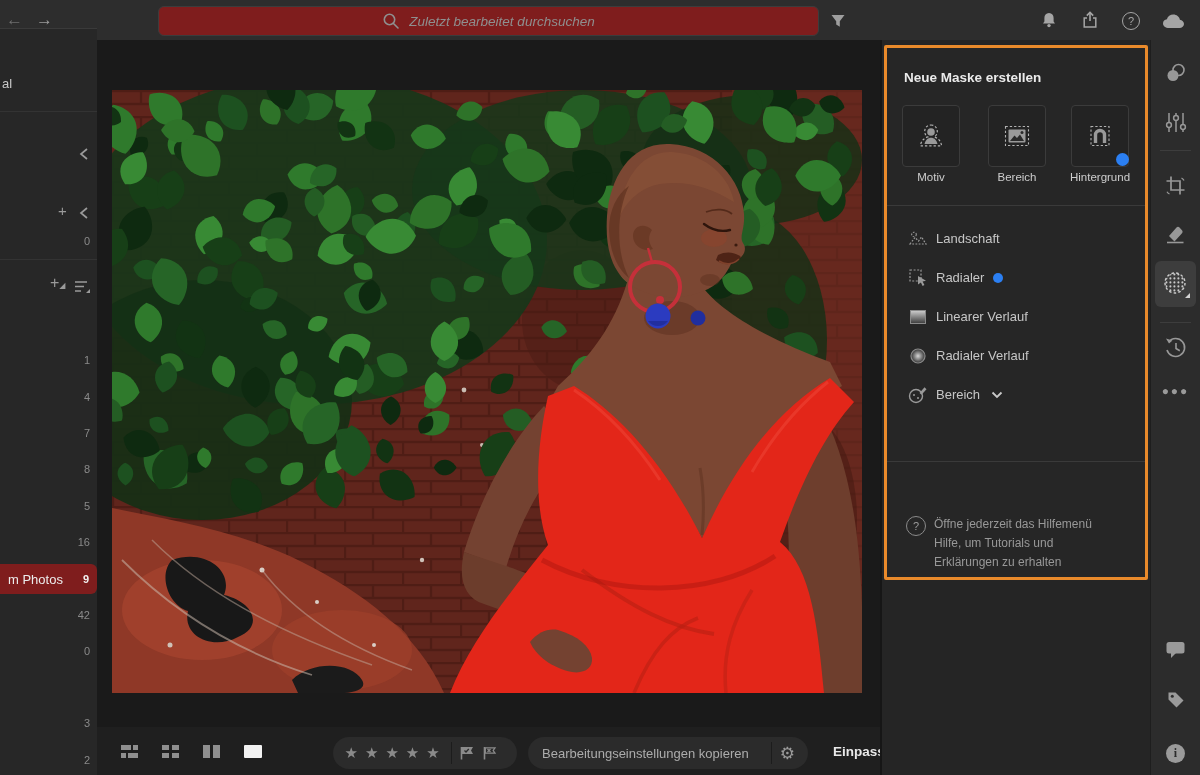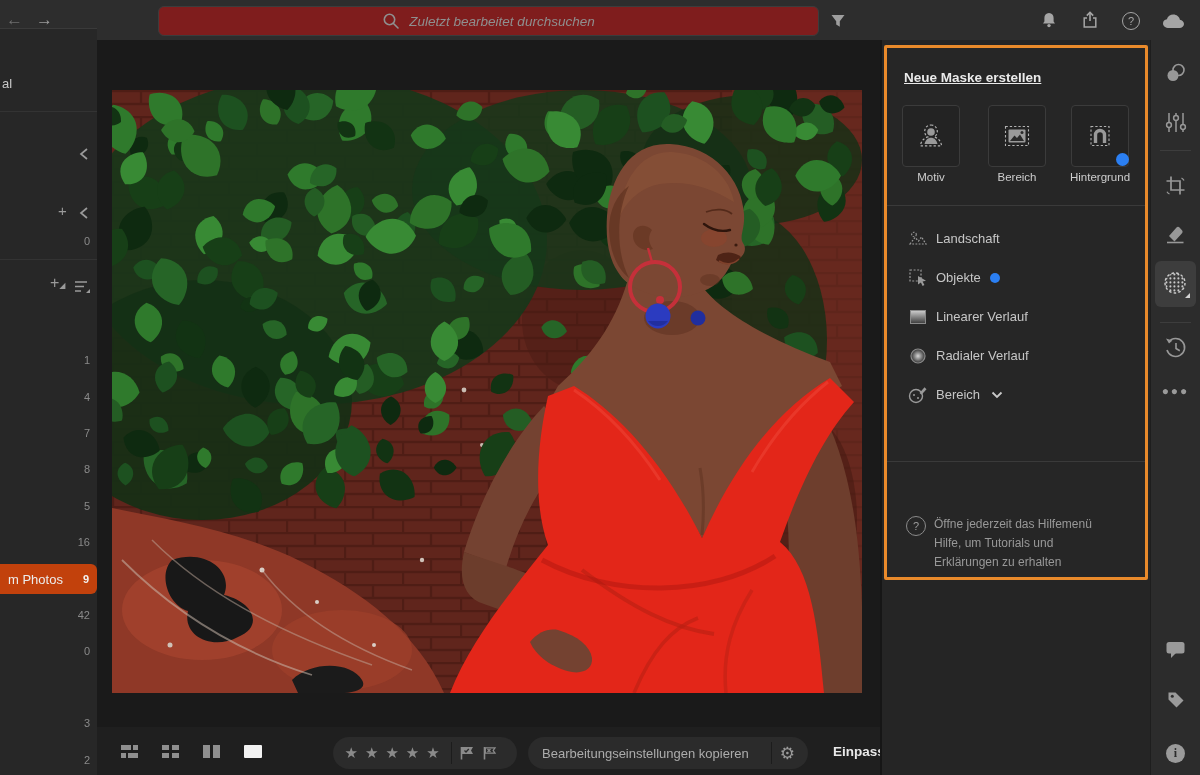--- a/index.html
+++ b/index.html
@@ -11,42 +11,42 @@
   .navarrow{top:7px;font-size:17px;color:#9C9C9C;line-height:26px;}
   .searchbox{left:158px;top:6px;width:659px;height:28px;background:#7f1d1d;border:1px solid #3C3C3C;
     border-radius:6px;display:flex;align-items:center;justify-content:center;gap:9px;}
   .searchph{font-size:13.5px;font-style:italic;color:#8F8F8F;}
   .tb-icon{top:11px;}
   
   .sidebar{left:0;top:28px;width:97px;height:747px;background:#272727;border-top:1px solid #3A3A3A;}
   .sb-label{left:2px;top:12px;font-size:13px;color:#C9C9C9;margin-top:35px;}
   .sb-div{left:0;width:97px;height:1px;background:#333333;}
   .sb-count{right:7px;font-size:11px;color:#8A8A8A;}
-  .sb-selected{left:0px;top:535px;width:97px;height:30px;background:#c2410c;
+  .sb-selected{left:0px;top:535px;width:97px;height:30px;background:#7f1d1d;
     border-radius:0 6px 6px 0;display:flex;align-items:center;}
   .sb-selected .lbl{font-size:13px;color:#ECECEC;margin-left:8px;flex:1;white-space:nowrap;overflow:hidden;}
   .sb-selected .cnt{font-size:11px;font-weight:bold;color:#F2F2F2;margin-right:8px;}
   
   .canvas{left:97px;top:40px;width:783px;height:687px;background:#1A1A1A;}
   .photo{left:15px;top:50px;width:750px;height:603px;background:#401812;}
   
   .bottombar{left:97px;top:727px;width:783px;height:48px;background:#1F1F1F;overflow:hidden;}
   .viewicon{top:18px;}
   .pill{top:10px;height:32px;background:#2B2B2B;border-radius:16px;display:flex;align-items:center;}
   .star{font-size:15px;color:#8A8A8A;margin:0 3.5px;line-height:30px;}
   .pill .vdiv{width:1px;height:22px;background:#1C1C1C;margin:0 8px;}
   .copytext{font-size:13px;color:#ACACAC;white-space:nowrap;padding:0 14px;}
   .gear{font-size:17px;color:#9A9A9A;padding-right:13px;}
   .zoomlabel{left:736px;top:0;height:48px;display:flex;align-items:center;
     font-size:13.5px;font-weight:bold;color:#E8E8E8;white-space:nowrap;}
   
   .rightregion{left:880px;top:40px;width:270px;height:735px;background:#252525;border-left:2px solid #161616;}
   .maskpanel{left:2px;top:5px;width:264px;height:535px;box-sizing:border-box;background:#262626;
     border:3px solid #E98A2B;border-radius:2px;}
-  .mp-title{left:17px;top:22px;font-size:13.5px;font-weight:bold;color:#EAEAEA;text-decoration:underline;}
+  .mp-title{left:17px;top:22px;font-size:13.5px;font-weight:bold;color:#EAEAEA;}
   .maskbtn{top:57px;width:58px;height:62px;background:#232323;border:1px solid #3B3B3B;border-radius:4px;
     box-sizing:border-box;display:flex;align-items:center;justify-content:center;}
   .maskbtn-label{top:123px;font-size:11.5px;color:#CDCDCD;text-align:center;width:80px;}
   .bluedot{width:13px;height:13px;border-radius:50%;background:#2B7FF2;}
   .mp-div{left:0px;width:258px;height:1px;background:#3A3A3A;}
   .mp-list{left:0;top:171px;width:258px;}
   .mp-row{height:39px;display:flex;align-items:center;}
   .mp-row .ic{width:20px;margin-left:21px;display:flex;justify-content:center;}
   .mp-row .lbl{margin-left:8px;font-size:13px;color:#C6C6C6;}
   .mp-row .dot{width:10px;height:10px;border-radius:50%;background:#2B7FF2;margin-left:9px;}
@@ -510,21 +510,21 @@
           </span>
           <span class="lbl">Landschaft</span>
         </div>
         <div class="mp-row">
           <span class="ic">
             <svg width="19" height="18">
               <rect x="1" y="1" width="11" height="11" fill="none" stroke="#9A9A9A" stroke-width="1.2" stroke-dasharray="2 1.6"></rect>
               <path d="M9,7 L17,11.8 L13.6,12.6 L15.4,16 L13.6,16.9 L11.9,13.5 L9,15.6 Z" fill="#9A9A9A"></path>
             </svg>
           </span>
-          <span class="lbl">Objekte</span>
+          <span class="lbl">Radialer</span>
           <span class="dot"></span>
         </div>
         <div class="mp-row">
           <span class="ic">
             <svg width="18" height="16">
               <defs>
                   <linearGradient id="lg1" x1="0" y1="0" x2="0" y2="1">
                 <stop offset="0" stop-color="#CFCFCF"></stop>
                     <stop offset="1" stop-color="#3A3A3A"></stop>
                   </linearGradient>

